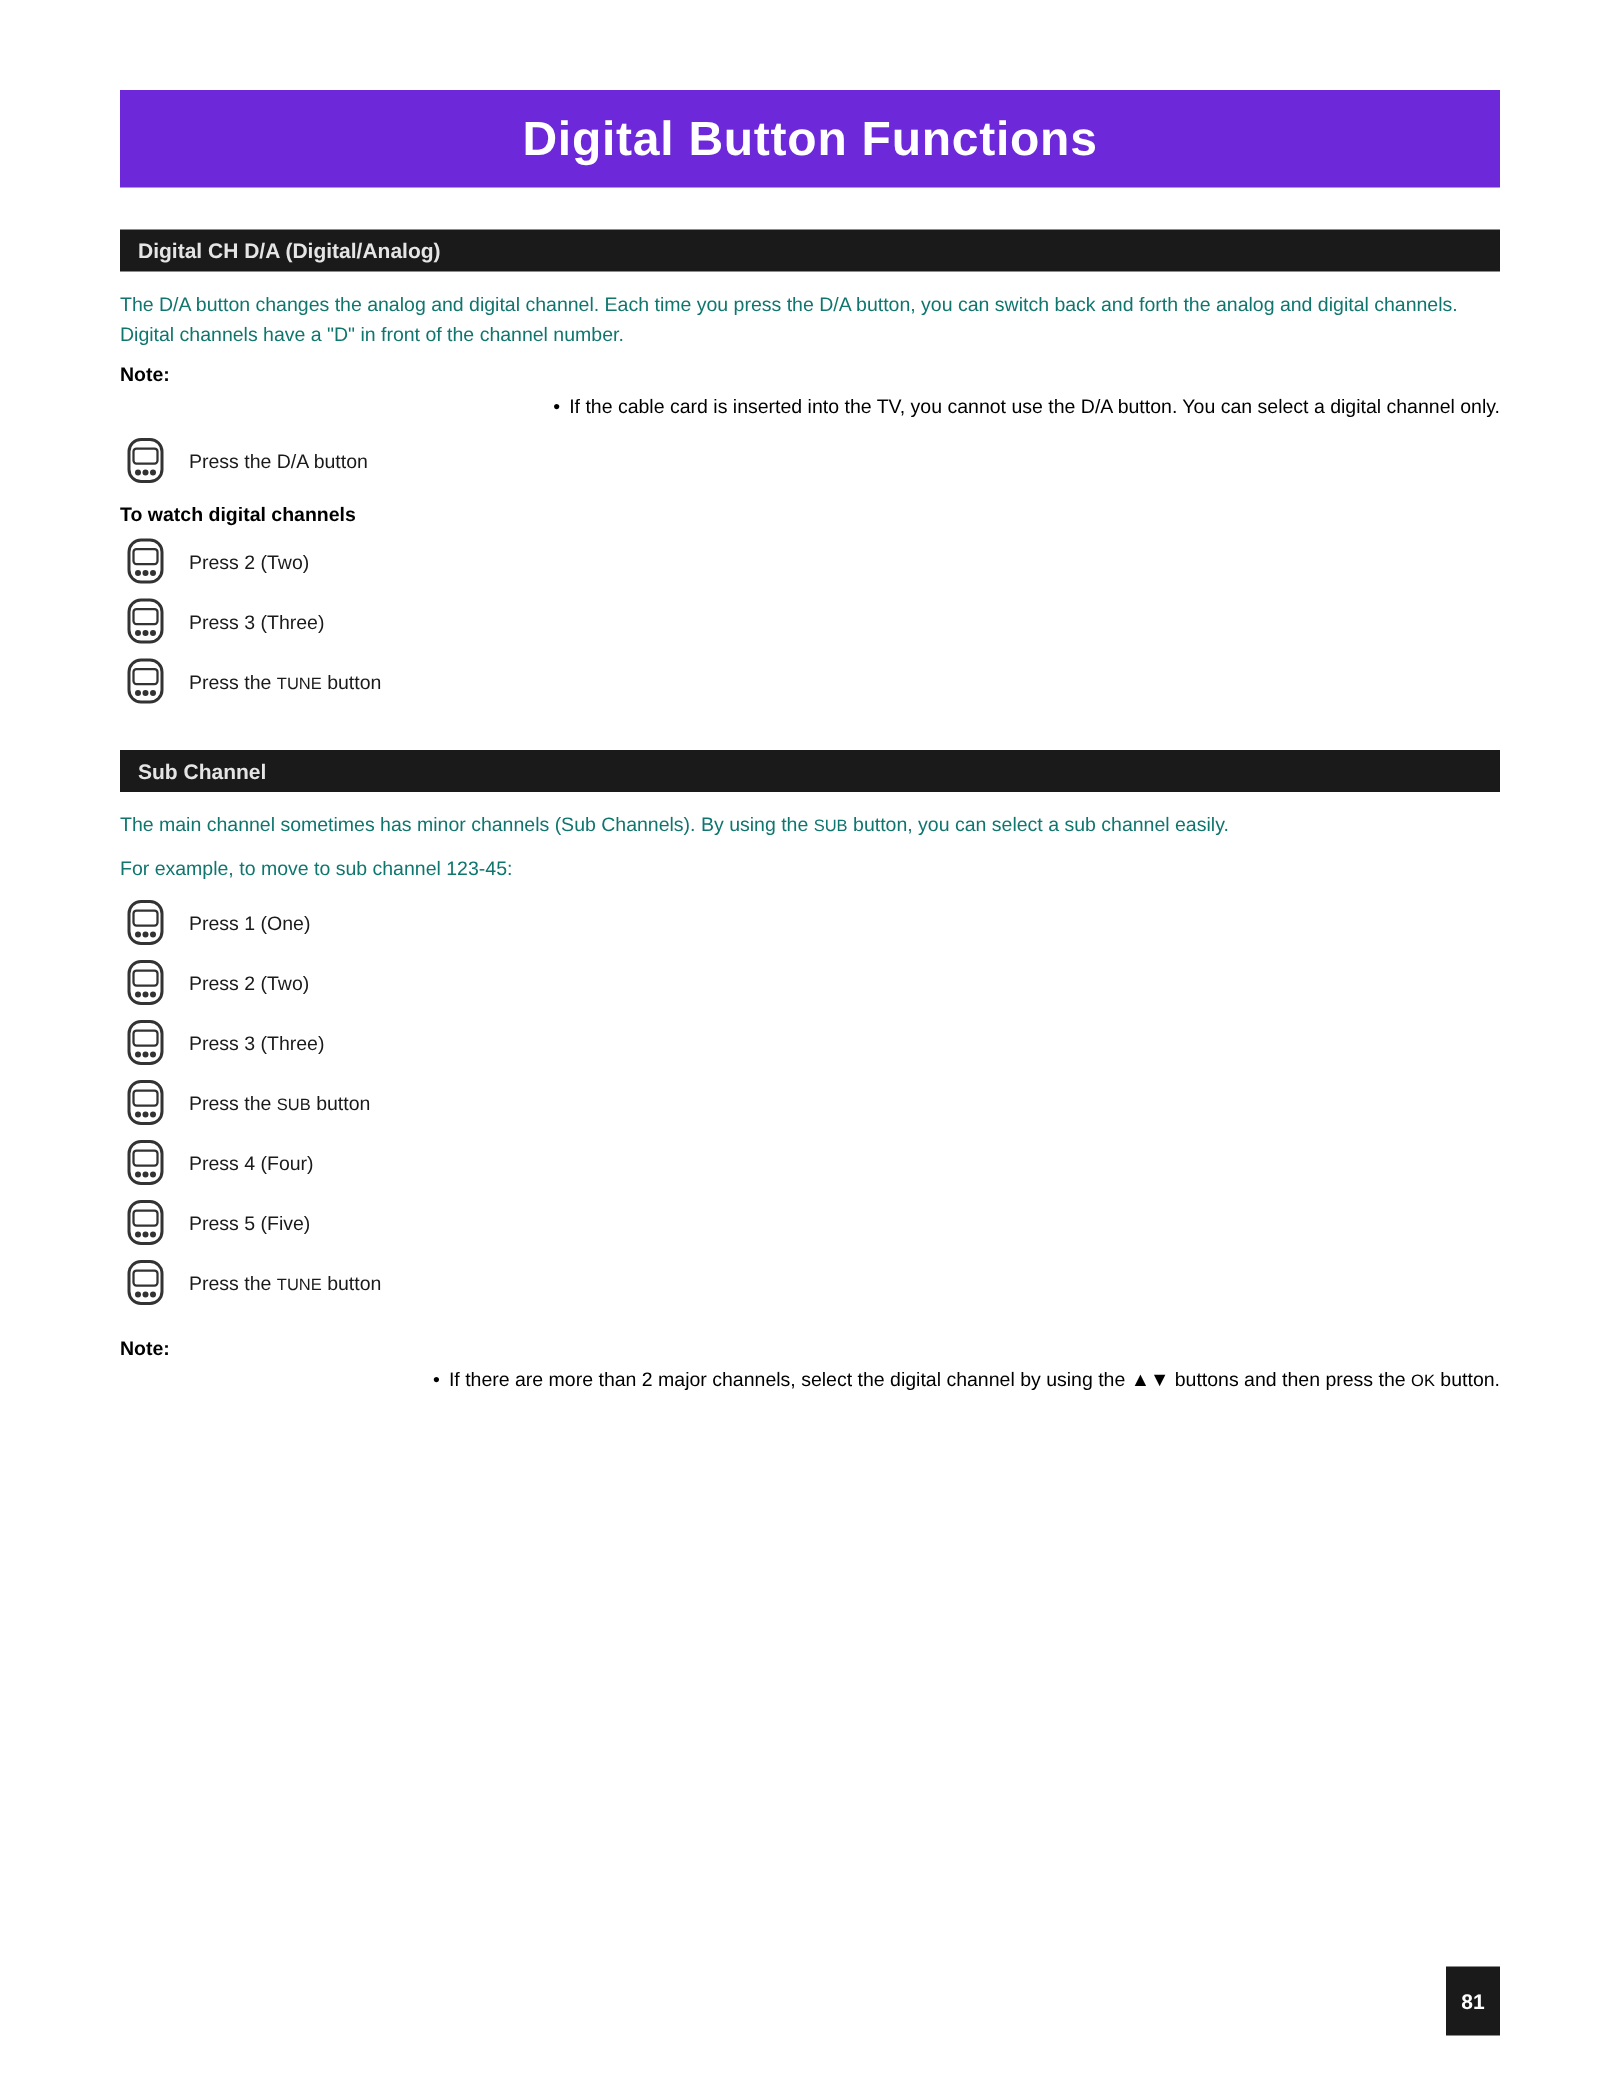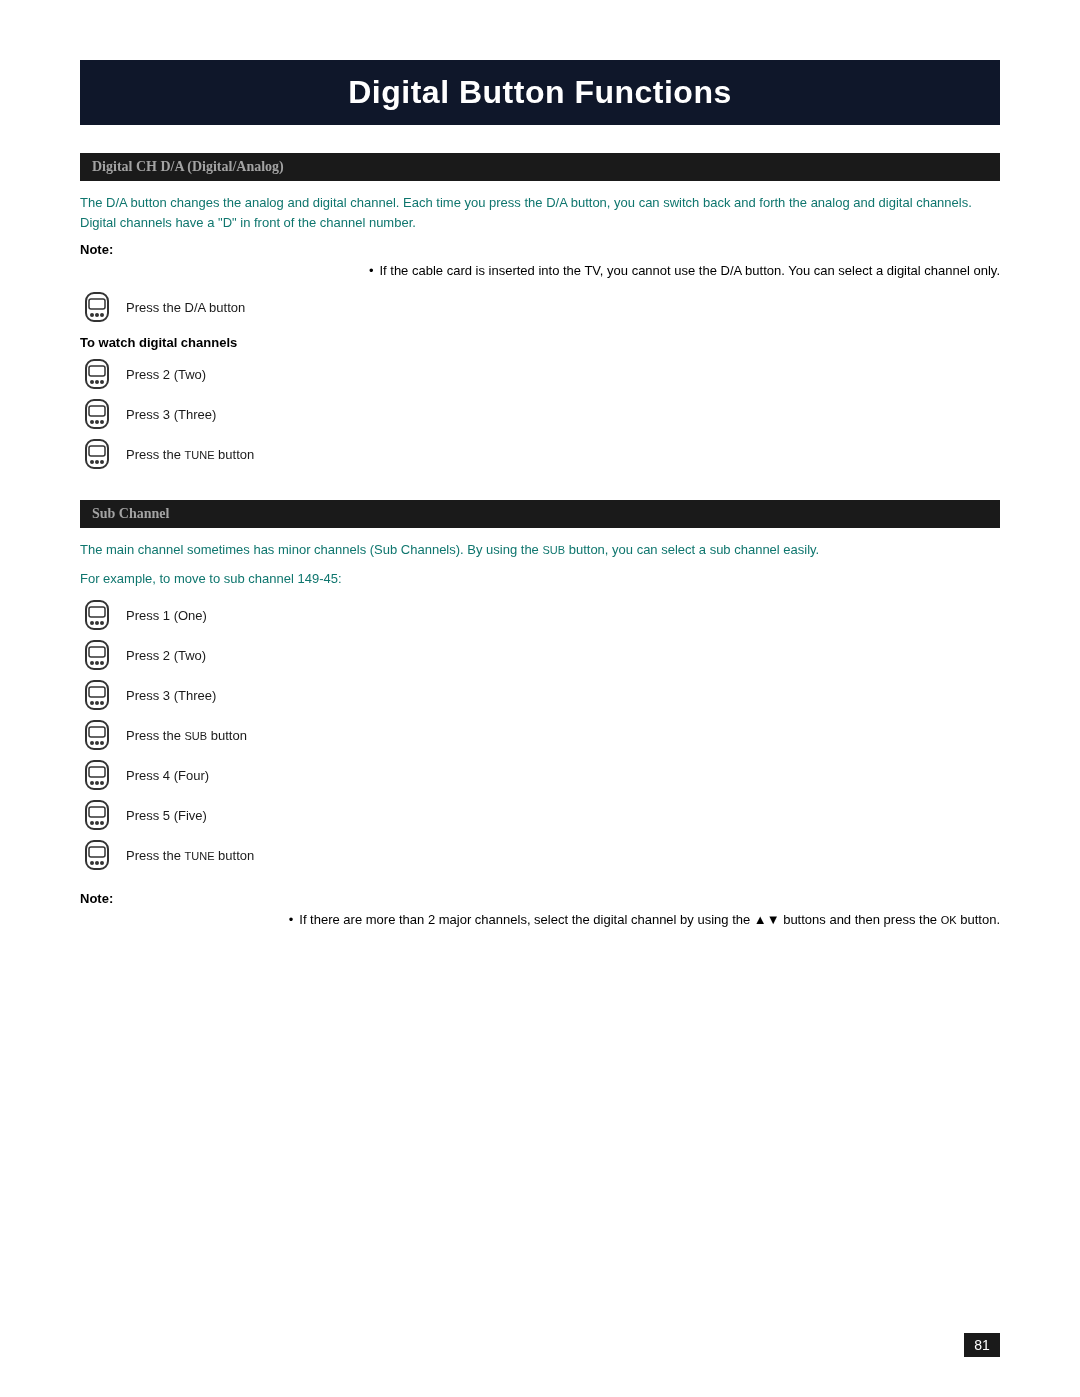--- a/index.html
+++ b/index.html
@@ -14,21 +14,21 @@
       position: relative;
     }
 
     .page-wrapper {
       padding: 60px 80px 80px 80px;
       max-width: 1080px;
     }
 
     
     .page-title-bar {
-      background: #0f172a;
+      background: #6d28d9;
       color: #ffffff;
       text-align: center;
       padding: 14px 20px;
       margin-bottom: 28px;
     }
 
     .page-title-bar h1 {
       font-size: 32px;
       font-weight: bold;
       color: #ffffff;
@@ -101,38 +101,37 @@
       width: 100%;
       background: #1a1a1a;
       color: #ffffff;
       padding: 6px 12px;
       margin-bottom: 12px;
     }
 
     .section-full-header span {
       font-size: 14px;
       font-weight: bold;
-      color: #a3a3a3;
-      font-family: Liberation Serif, serif;
+      color: #e5e5e5;
     }
 
     
     .page-number {
       position: absolute;
       bottom: 40px;
       right: 80px;
       background: #1a1a1a;
       color: #ffffff;
       width: 36px;
-      height: 24px;
+      height: 46px;
       display: flex;
       align-items: center;
       justify-content: center;
       font-size: 14px;
-      font-weight: normal;
+      font-weight: bold;
     }
 
     .tune-small {
       font-size: 11px;
       font-variant: small-caps;
       text-transform: uppercase;
     }
 
     .ok-small {
       font-size: 11px;
@@ -207,21 +206,21 @@
     </div>
   </div>
 
   <div class="section-block">
     <div class="section-full-header">
       <span>Sub Channel</span>
     </div>
 
     <p class="body-text">The main channel sometimes has minor channels (Sub Channels).  By using the <span class="tune-small">Sub</span> button, you can select a sub channel easily.</p>
 
-    <p class="body-text">For example, to move to sub channel 149-45:</p>
+    <p class="body-text">For example, to move to sub channel 123-45:</p>
 
     <div class="button-row">
       <svg class="remote-btn-icon" viewBox="0 0 34 34" xmlns="http://www.w3.org/2000/svg">
         <rect x="6" y="2" width="22" height="28" rx="8" ry="8" fill="none" stroke="#333" stroke-width="2"></rect>
         <rect x="9" y="8" width="16" height="10" rx="2" fill="none" stroke="#333" stroke-width="1.5"></rect>
         <circle cx="12" cy="24" r="2" fill="#333"></circle>
         <circle cx="17" cy="24" r="2" fill="#333"></circle>
         <circle cx="22" cy="24" r="2" fill="#333"></circle>
       </svg>
       <span class="button-row-text">Press 1 (One)</span>

